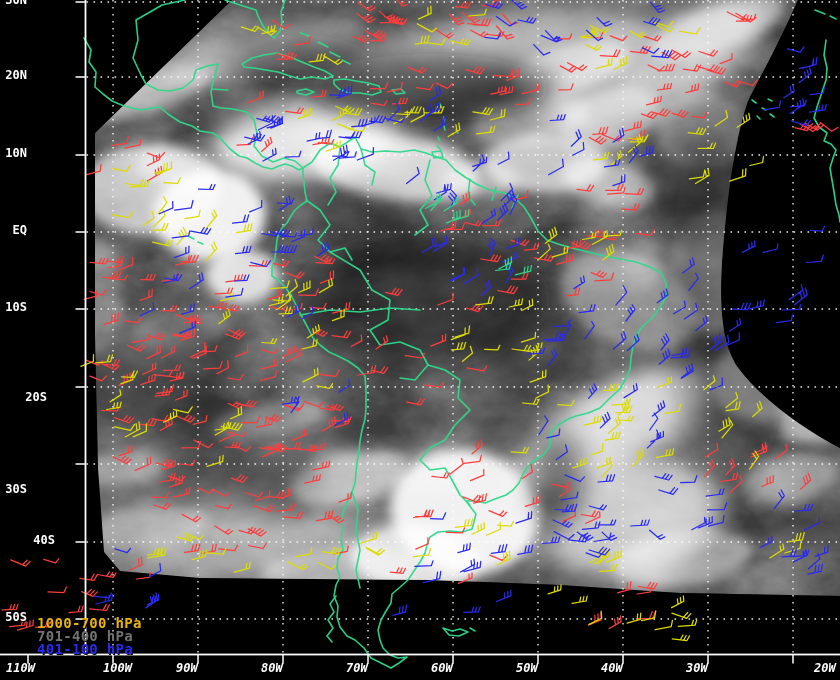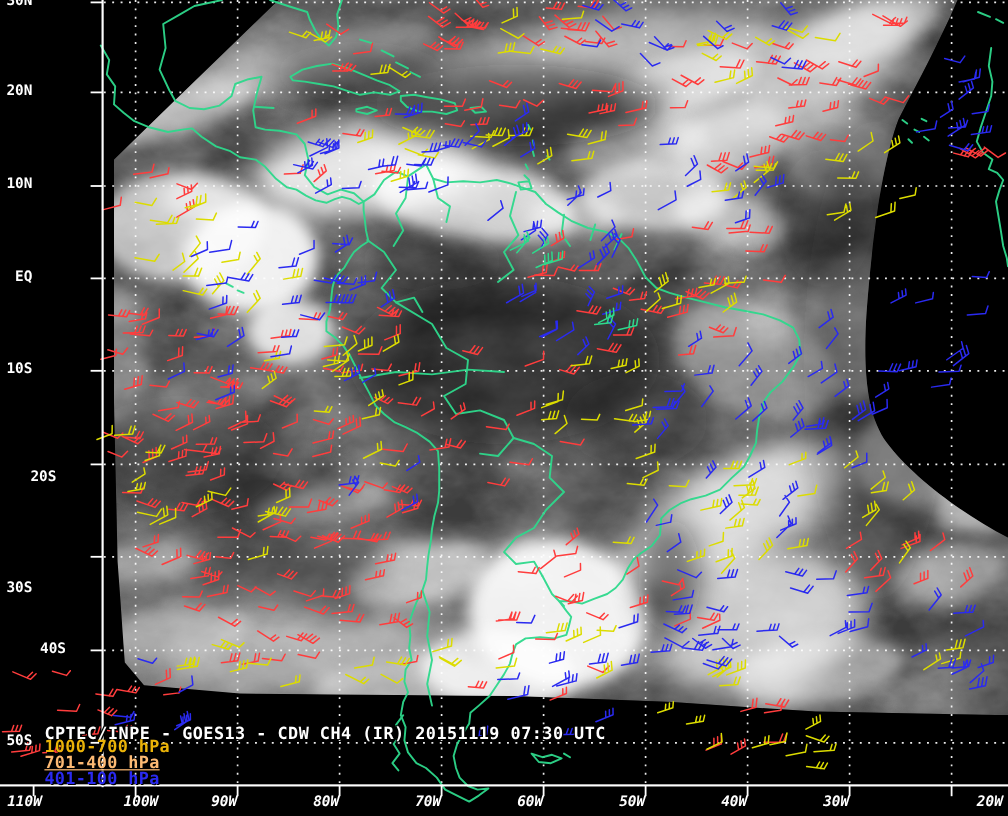--- a/index.html
+++ b/index.html
@@ -248,17 +248,16 @@
       <div class="axis-lbl lon-lbl" style="left: 91px; margin-left: 12px;">100W</div>
       <div class="axis-lbl lon-lbl" style="left: 176px;">90W</div>
       <div class="axis-lbl lon-lbl" style="left: 261px;">80W</div>
       <div class="axis-lbl lon-lbl" style="left: 346px;">70W</div>
       <div class="axis-lbl lon-lbl" style="left: 431px;">60W</div>
       <div class="axis-lbl lon-lbl" style="left: 516px;">50W</div>
       <div class="axis-lbl lon-lbl" style="left: 601px;">40W</div>
       <div class="axis-lbl lon-lbl" style="left: 686px;">30W</div>
       <div class="axis-lbl lon-lbl" style="left: 814px;">20W</div>
     </div>
-  <div id="product-title">CPTEC/INPE - GOES13 - CDW CH4 (IR) 20151119 07:30 UTC</div>
   <div id="legend-low" class="legend-row" style="color: #eab308;">1000-700 hPa</div>
-  <div id="legend-mid" class="legend-row" style="color: #fdba74; text-decoration: underline;">701-400 hPa</div>
+  <div id="legend-mid" class="legend-row" style="color: #737373;">701-400 hPa</div>
   <div id="legend-high" class="legend-row" style="color: rgb(42, 42, 240);">401-100 hPa</div>
 </div>
 
 </body></html>

